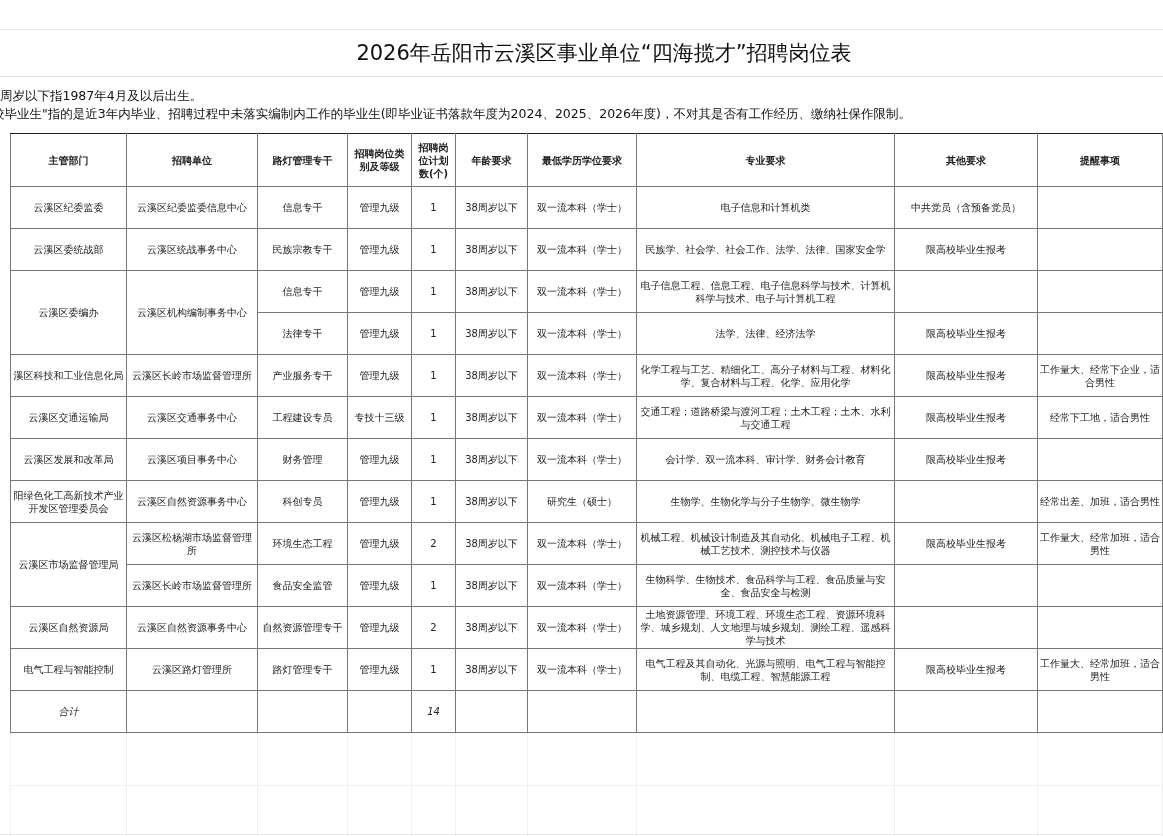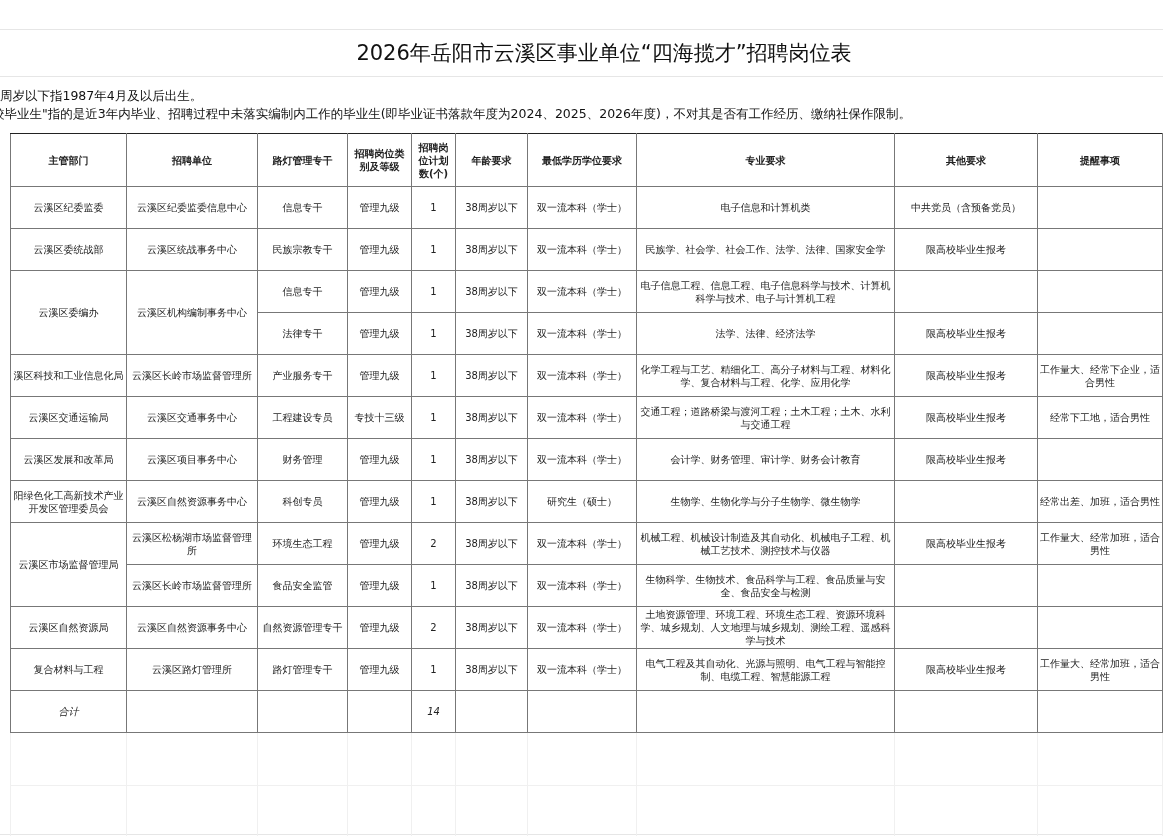--- a/index.html
+++ b/index.html
@@ -144,21 +144,21 @@
     </tr>
 
     <tr class="r">
       <td>云溪区发展和改革局</td>
       <td>云溪区项目事务中心</td>
       <td>财务管理</td>
       <td>管理九级</td>
       <td>1</td>
       <td>38周岁以下</td>
       <td>双一流本科（学士）</td>
-      <td>会计学、财务管理、审计学、财务会计教育</td>
+      <td>会计学、双一流本科、审计学、财务会计教育</td>
       <td>限高校毕业生报考</td>
       <td></td>
     </tr>
 
     <tr class="r">
       <td>阳绿色化工高新技术产业开发区管理委员会</td>
       <td>云溪区自然资源事务中心</td>
       <td>科创专员</td>
       <td>管理九级</td>
       <td>1</td>
@@ -201,21 +201,21 @@
       <td>管理九级</td>
       <td>2</td>
       <td>38周岁以下</td>
       <td>双一流本科（学士）</td>
       <td>土地资源管理、环境工程、环境生态工程、资源环境科学、城乡规划、人文地理与城乡规划、测绘工程、遥感科学与技术</td>
       <td></td>
       <td></td>
     </tr>
 
     <tr class="r">
-      <td>复合材料与工程</td>
+      <td>电气工程与智能控制</td>
       <td>云溪区路灯管理所</td>
       <td>路灯管理专干</td>
       <td>管理九级</td>
       <td>1</td>
       <td>38周岁以下</td>
       <td>双一流本科（学士）</td>
       <td>电气工程及其自动化、光源与照明、电气工程与智能控制、电缆工程、智慧能源工程</td>
       <td>限高校毕业生报考</td>
       <td>工作量大、经常加班，适合男性</td>
     </tr>

